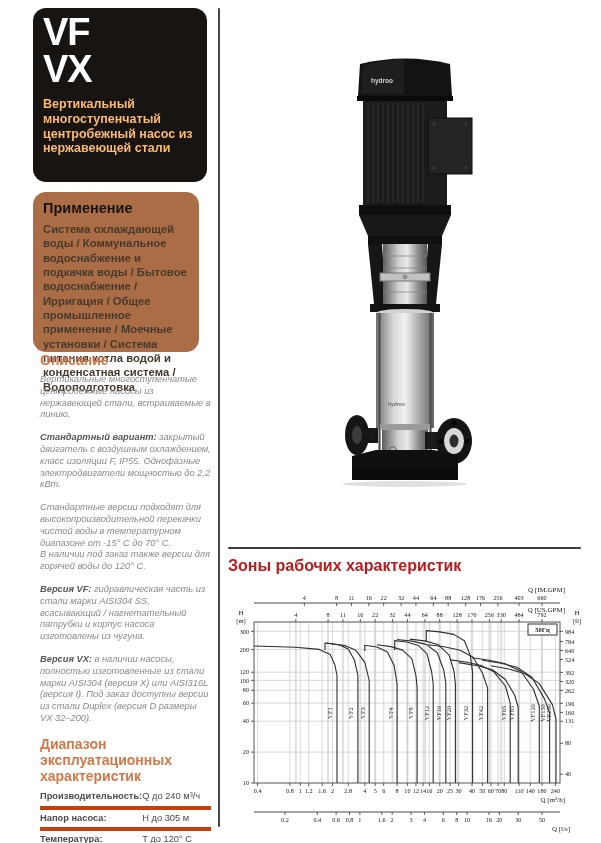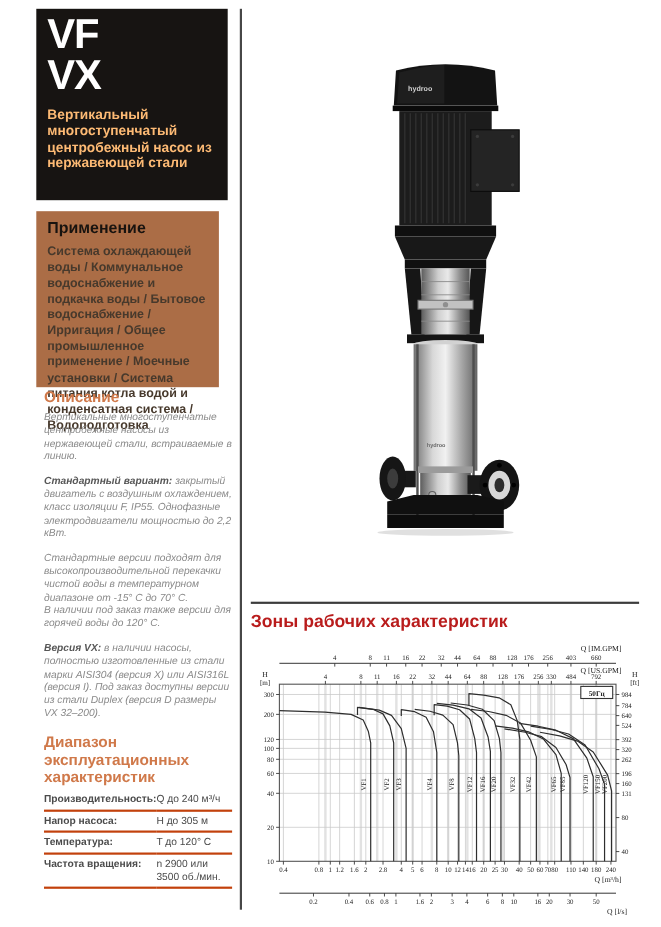--- a/index.html
+++ b/index.html
@@ -1,31 +1,31 @@
 <!DOCTYPE html>
 <html><head>
 <meta charset="utf-8">
 <style>
   html,body{margin:0;padding:0;background:#ffffff;}
   body{width:601px;height:843px;position:relative;font-family:"Liberation Sans",sans-serif;overflow:hidden;}
-  .abs{position:absolute;}
+  .abs{position:absolute;border-radius:13px;}
   
   .black-block{left:33px;top:8px;width:174px;height:174px;background:#171412;padding:6px 10px;box-sizing:border-box;}
   .model-title{color:#ffffff;font-size:38px;font-weight:900;line-height:0.98;letter-spacing:-1px;}
   .model-sub{color:#fdba74;font-size:12.5px;font-weight:bold;line-height:1.17;margin-top:9px;}
   .app-block{left:33px;top:192px;width:166px;height:160px;background:#ab6d46;padding:8px 10px;box-sizing:border-box;}
   .app-head{color:#18130f;font-size:14.5px;font-weight:bold;}
   .app-body{color:#47392c;font-size:11.3px;font-weight:bold;line-height:1.27;margin-top:6px;}
   .left-col{left:40px;top:352px;width:171px;}
   .h-orange{color:#d0794a;font-size:14px;font-weight:bold;line-height:1.15;margin:0 0 6px 0;}
   .para{color:#8a8a8a;font-size:9.3px;line-height:1.27;margin:0 0 11px 0;white-space:pre-line;font-style:italic;}
   .para b{color:#575757;}
   .range-head{margin-top:6px;margin-bottom:4px;}
   table.range{width:100%;border-collapse:collapse;margin-bottom:14px;}
-  table.range td{font-size:9.3px;color:#4b4b4b;padding:3px 0 3px 0;border-bottom:2px solid #c2410c;vertical-align:top;line-height:1.25;}
+  table.range td{font-size:9.3px;color:#4b4b4b;padding:3px 0 3px 0;border-bottom:4px solid #c2410c;vertical-align:top;line-height:1.25;}
   table.range td.lbl{font-weight:bold;width:54%;}
   table.range td.val{white-space:pre-line;}
   
   .vdivider{left:218px;top:8px;width:2px;height:819px;background:#474747;}
   .hrule{left:228px;top:547px;width:353px;height:2px;background:#3c3c3c;}
   .chart-head{left:228px;top:557px;font-size:16px;font-weight:bold;color:#b91c1c;}
   .chart-wrap{left:225px;top:575px;width:376px;height:268px;}
   .pump-wrap{left:330px;top:52px;width:150px;height:436px;}
   svg text{font-family:"Liberation Serif",serif;}
   .pump-brand{font-family:"Liberation Sans",sans-serif;font-weight:bold;}
@@ -45,20 +45,21 @@
   <div class="app-head">Применение</div>
   <div class="app-body">Система охлаждающей воды / Коммунальное водоснабжение и подкачка воды / Бытовое водоснабжение / Ирригация / Общее промышленное применение / Моечные установки / Система питания котла водой и конденсатная система / Водоподготовка</div>
 </div>
 
 <div class="abs left-col">
   <div class="h-orange">Описание</div>
   <p class="para"><span>Вертикальные многоступенчатые центробежные насосы из нержавеющей стали, встраиваемые в линию.</span></p>
   <p class="para"><b>Стандартный вариант:</b><span> закрытый двигатель с воздушным охлаждением, класс изоляции F, IP55. Однофазные электродвигатели мощностью до 2,2 кВт.</span></p>
   <p class="para"><span>Стандартные версии подходят для высокопроизводительной перекачки чистой воды в температурном диапазоне от  -15° C до 70° C.
 В наличии под заказ также версии для горячей воды до 120° C.</span></p>
+  <p class="para"><b>Версия VF:</b><span> гидравлическая часть из стали марки AISI304 SS, всасывающий / нагнетательный патрубки и корпус насоса изготовлены из чугуна.</span></p>
   <p class="para"><b>Версия VX:</b><span> в наличии насосы, полностью изготовленные из стали марки AISI304 (версия X) или AISI316L (версия I). Под заказ доступны версии из стали Duplex (версия D размеры VX 32–200).</span></p>
 
   <div class="h-orange range-head">Диапазон эксплуатационных характеристик</div>
   <table class="range">
     <tbody>
       <tr>
           <td class="lbl">Производительность:</td>
           <td class="val">Q до 240 м³/ч</td>
         </tr>
       <tr>

